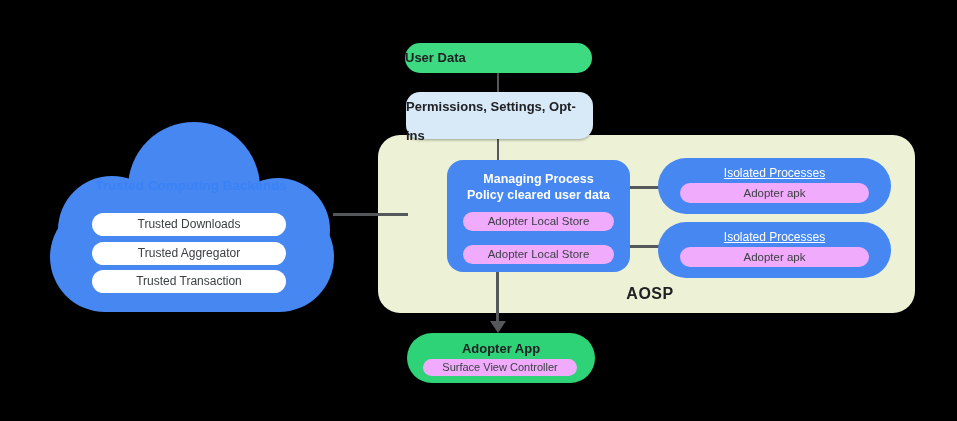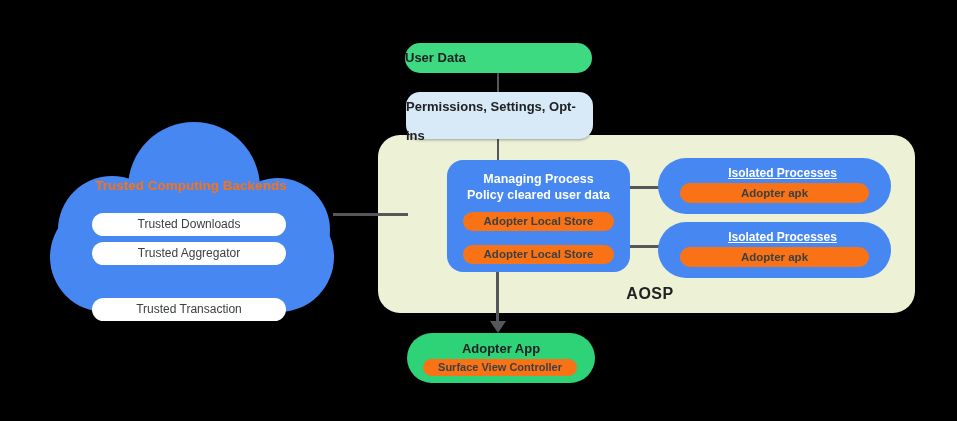--- a/index.html
+++ b/index.html
@@ -30,33 +30,32 @@
   .aosp-label {
     left:600px; top:285px; width:100px; text-align:center;
     font-size:16px; font-weight:bold; color:var(--text-dark); letter-spacing:.5px;
   }
 
   
   .cloud { left:42px; top:116px; width:298px; height:198px; }
   .cloud svg { position:absolute; left:0; top:0; }
   .cloud-title {
     position:absolute; left:0; top:62px; width:100%; text-align:center;
-    color:#f97316; font-weight:bold; font-size:13.5px;
+    color:#3b82f6; font-weight:bold; font-size:13.5px;
   }
   .cloud-pill {
     position:absolute; left:50px; width:194px; height:23px; line-height:23px;
     background:#fff; border-radius:12px; text-align:center;
     font-size:12px; color:var(--text-gray);
   }
 
   
   .pill {
-    position:absolute; background:#f97316; border-radius:10px; text-align:center;
+    position:absolute; background:#f0abfc; border-radius:10px; text-align:center;
     color:var(--text-gray);
-    font-weight:bold;
   }
   .stage-pill {
     position:absolute; font-weight:bold; font-size:13px;
     color:var(--text-dark); border-radius:15px;
     box-shadow:0 1px 3px rgba(0,0,0,.35);
   }
 
   
   .managing {
     left:407px; top:160px; width:183px; height:112px;
@@ -66,22 +65,22 @@
     position:absolute; top:11px; left:0; width:100%; text-align:center;
     color:#fff; font-weight:bold; font-size:12.5px; line-height:1.3;
   }
 
   
   .capsule {
     position:absolute; left:658px; width:233px; height:56px;
     background:var(--blue); border-radius:28px;
   }
   .capsule-title {
-    position:absolute; top:8px; left:8px; width:100%; text-align:center;
-    color:#fff; font-weight:bold; font-size:12px; text-decoration:underline;
+    position:absolute; top:8px; left:0; width:100%; text-align:center;
+    color:#fff; font-weight:normal; font-size:12px; text-decoration:underline;
   }
 
   
   .adopter {
     left:407px; top:333px; width:188px; height:50px;
     background:var(--green-dark); border-radius:25px;
     box-shadow:0 1px 3px rgba(0,0,0,.35);
   }
   .adopter-title {
     position:absolute; top:8px; left:0; width:100%; text-align:center;
@@ -109,21 +108,21 @@
     <g fill="#4687f2">
       <circle cx="152" cy="72" r="66"></circle>
       <circle cx="70" cy="114" r="54"></circle>
       <circle cx="236" cy="114" r="52"></circle>
       <rect x="8" y="86" width="284" height="110" rx="55"></rect>
     </g>
   </svg>
   <div class="cloud-title">Trusted Computing Backends</div>
   <div class="cloud-pill" style="top:126px;">Trusted Aggregator</div>
   <div class="cloud-pill" style="top:97px;">Trusted Downloads</div>
-  <div class="cloud-pill" style="top:154px;margin-top:28px;">Trusted Transaction</div>
+  <div class="cloud-pill" style="top:154px;">Trusted Transaction</div>
 </div>
 
 <div class="stage-pill" style="left:405px;top:43px;width:187px;height:30px;line-height:30px;background:var(--green-light);">User Data</div>
 <div class="stage-pill" style="left:406px;top:92px;width:187px;height:47px;line-height:29px;background:var(--light-blue);border-radius:14px;">Permissions,  Settings, Opt-ins</div>
 
 <div class="abs managing">
   <div class="managing-title">
     <span>Managing Process</span><br>
     <span>Policy cleared user data</span>
   </div>

